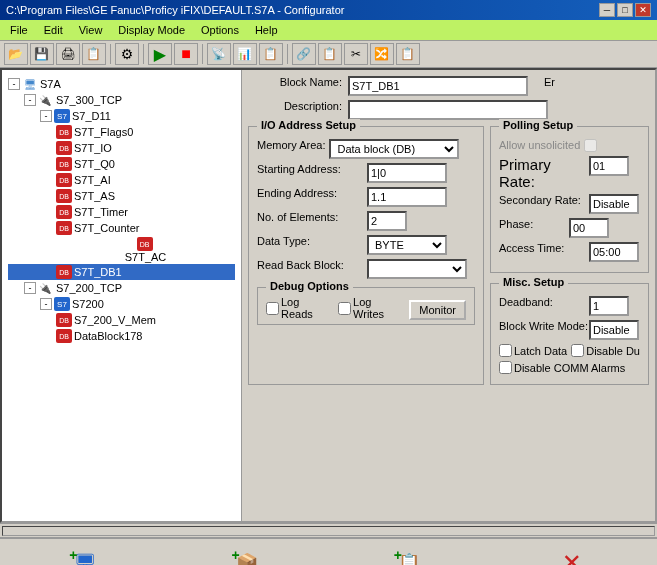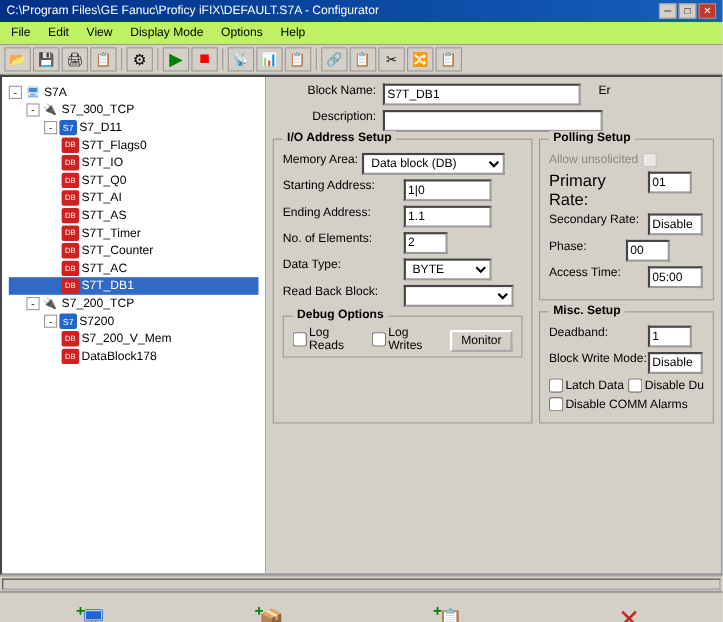--- a/index.html
+++ b/index.html
@@ -285,21 +285,21 @@
       <div class="tree-item" style="padding-left:48px;text-align:center;">
         <span class="tree-icon" style="background:#cc2222;color:white;font-size:7px;padding:1px 2px;border-radius:2px;">DB</span>
         <span>S7T_Timer</span>
       </div>
 
       <div class="tree-item" style="padding-left:48px;">
         <span class="tree-icon" style="background:#cc2222;color:white;font-size:7px;padding:1px 2px;border-radius:2px;">DB</span>
         <span>S7T_Counter</span>
       </div>
 
-      <div class="tree-item" style="padding-left:48px;">
+      <div class="tree-item" style="padding-left:48px;flex-direction:column;">
         <span class="tree-icon" style="background:#cc2222;color:white;font-size:7px;padding:1px 2px;border-radius:2px;">DB</span>
         <span>S7T_AC</span>
       </div>
 
       <div class="tree-item selected" style="padding-left:48px;">
         <span class="tree-icon" style="background:#cc2222;color:white;font-size:7px;padding:1px 2px;border-radius:2px;">DB</span>
         <span>S7T_DB1</span>
       </div>
 
       <div class="tree-item" style="padding-left:16px;">

